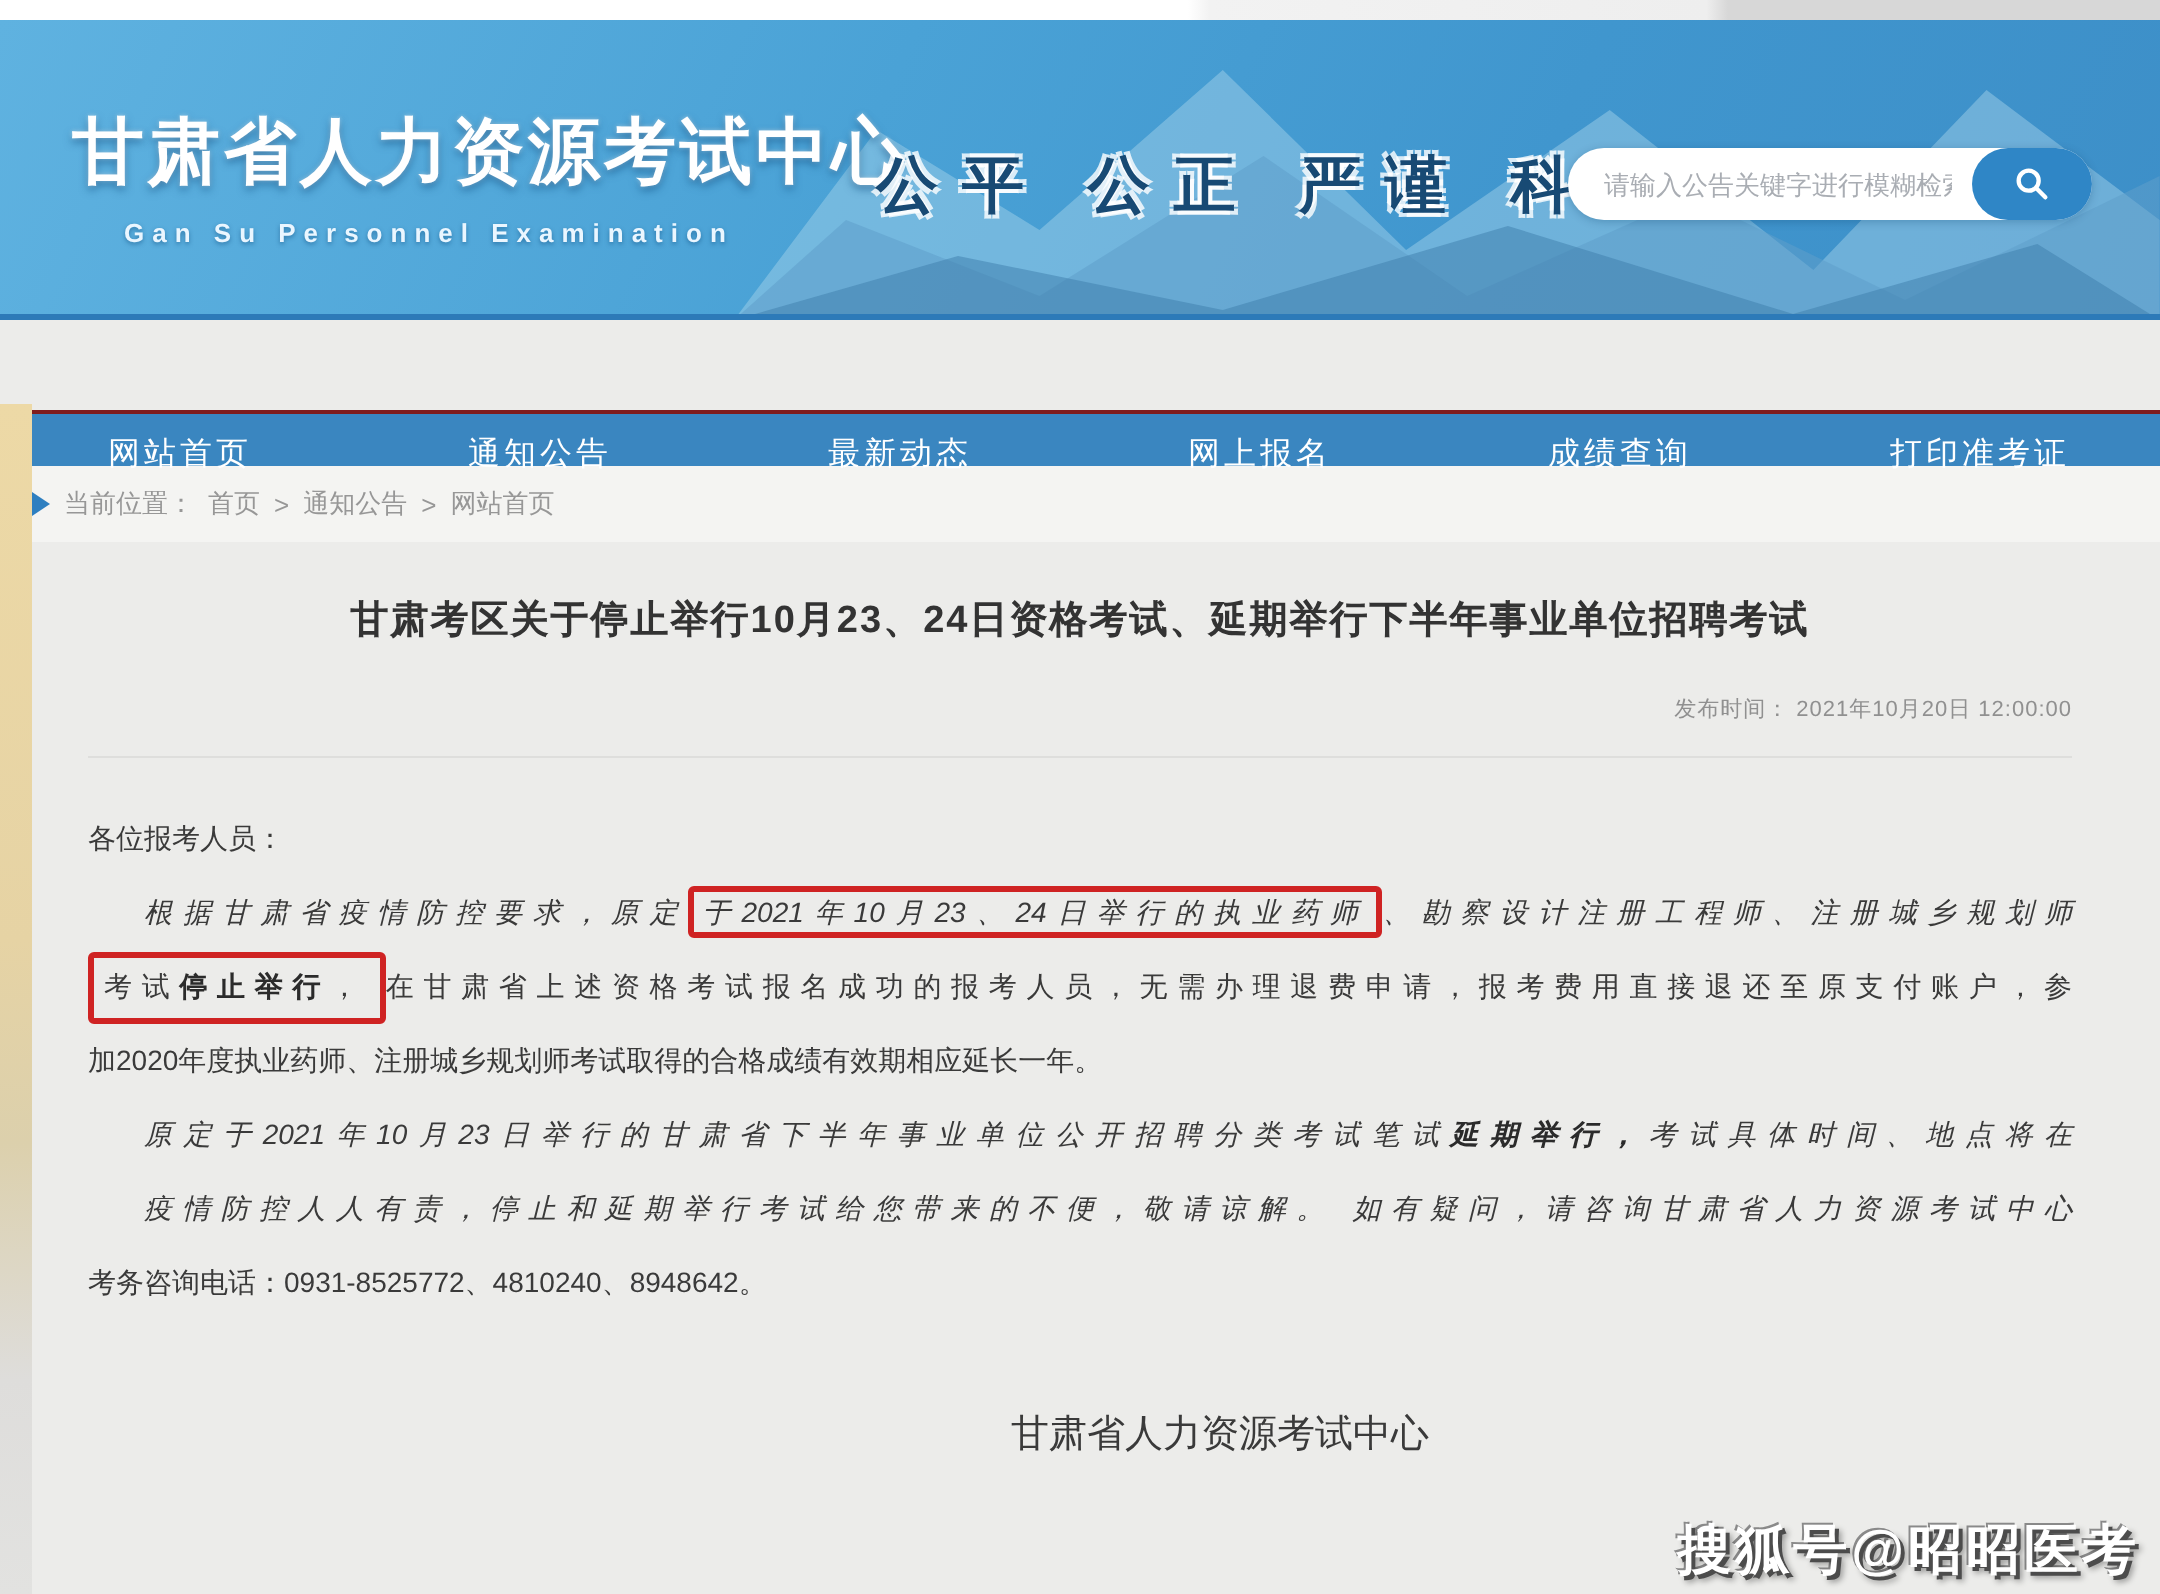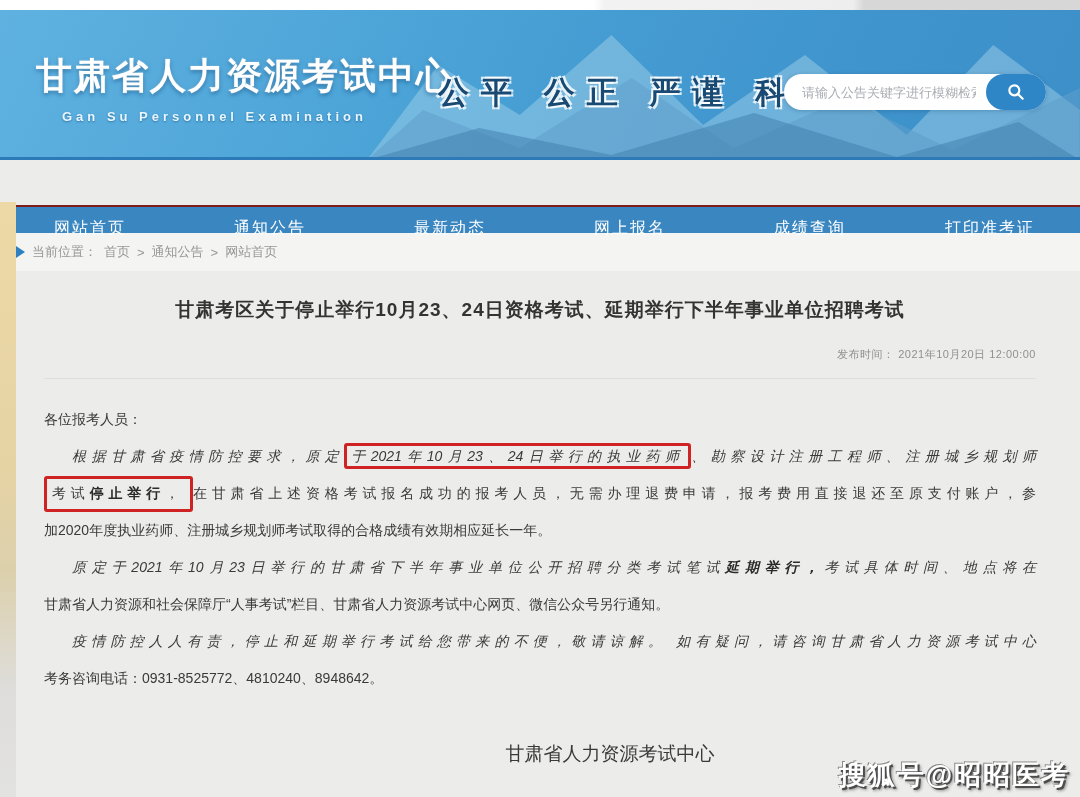--- a/index.html
+++ b/index.html
@@ -130,21 +130,20 @@
     <div class="line plain">各位报考人员：</div>
 
     <div class="line indent"><span>根据甘肃省疫情防控要求，原定</span><span class="redbox1">于2021年10月23、24日举行的执业药师</span><span>、勘察设计注册工程师、注册城乡规划师</span></div>
 
     <div class="line"><span class="redbox2"><span>考试</span><b>停止举行</b><span>，</span></span><span>在甘肃省上述资格考试报名成功的报考人员，无需办理退费申请，报考费用直接退还至原支付账户，参</span></div>
 
     <div class="line plain">加2020年度执业药师、注册城乡规划师考试取得的合格成绩有效期相应延长一年。</div>
 
     <div class="line indent"><span>原定于2021年10月23日举行的甘肃省下半年事业单位公开招聘分类考试笔试</span><b>延期举行，</b><span>考试具体时间、地点将在</span></div>
 
-    <div class="line plain">甘肃省人力资源和社会保障厅“人事考试”栏目、甘肃省人力资源考试中心网页、微信公众号另行通知。</div>
 
     <div class="line indent">疫情防控人人有责，停止和延期举行考试给您带来的不便，敬请谅解。 如有疑问，请咨询甘肃省人力资源考试中心</div>
     <div class="line plain">考务咨询电话：0931-8525772、4810240、8948642。</div>
   </div>
 
   <div class="sig">甘肃省人力资源考试中心</div>
 
 </div>
 
 <div class="watermark">搜狐号@昭昭医考</div>

